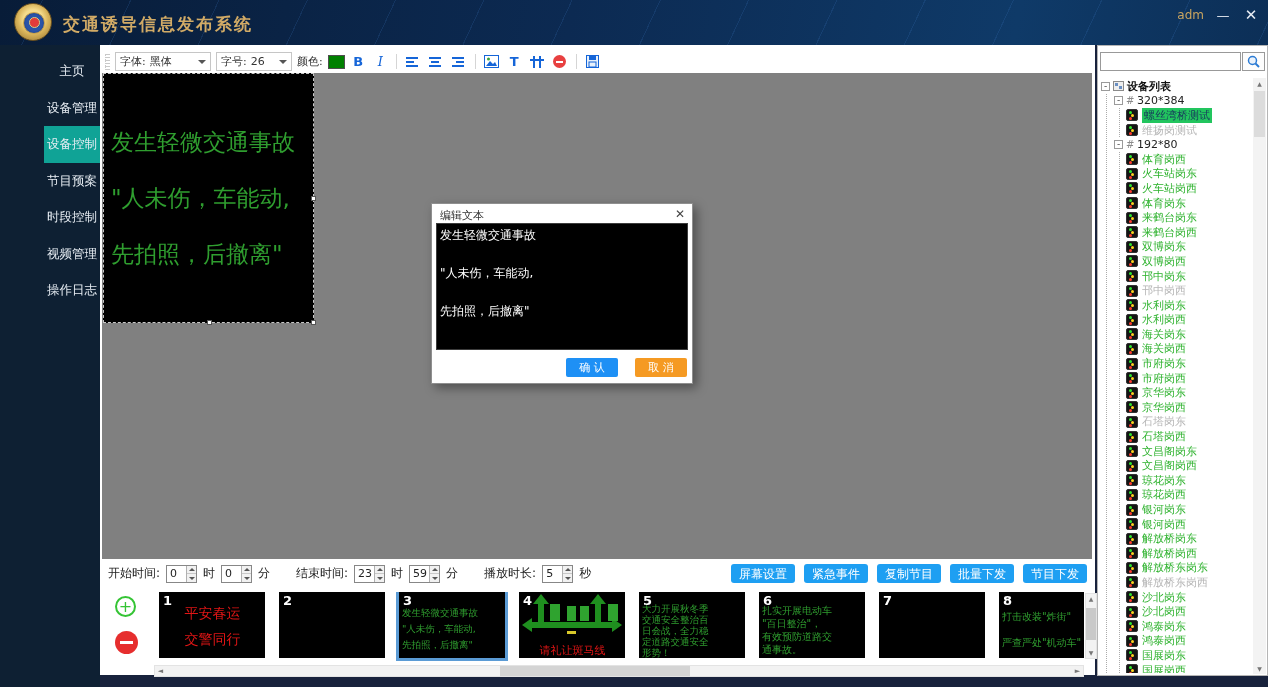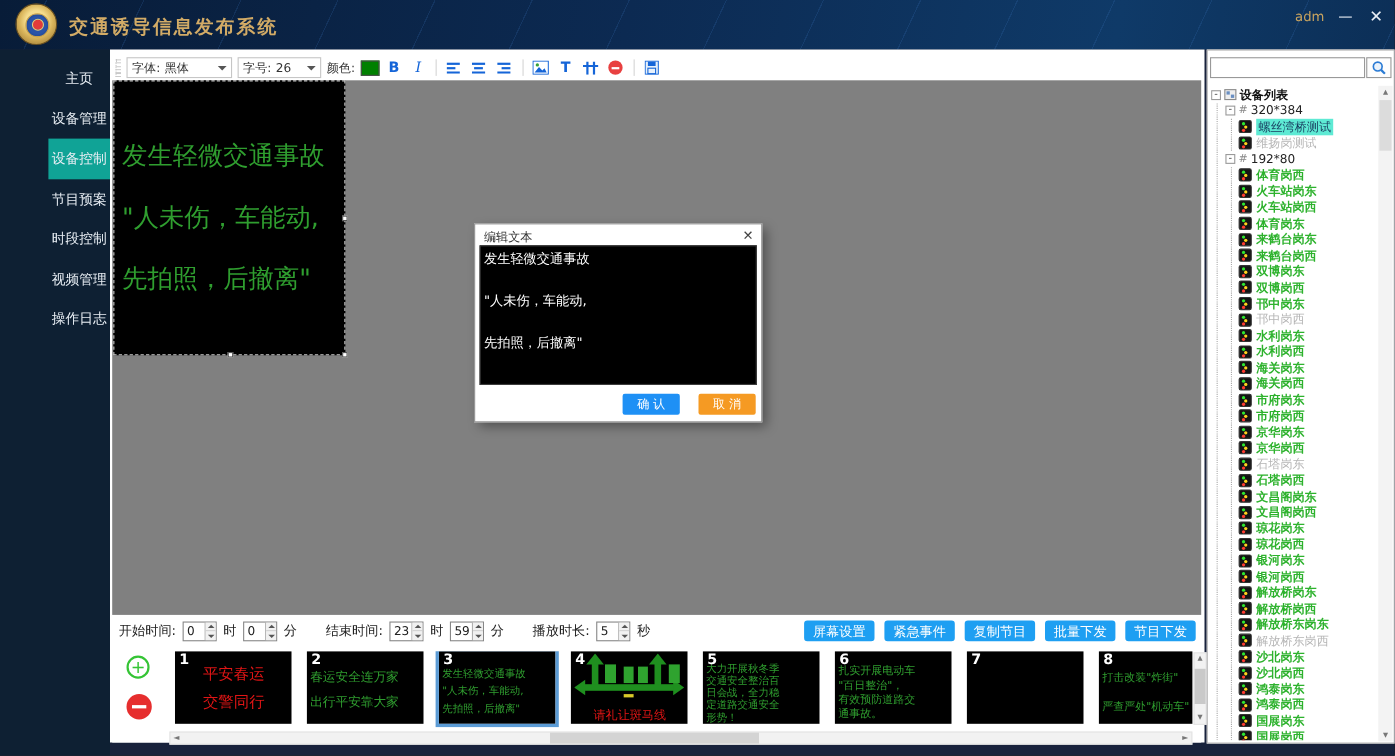--- a/index.html
+++ b/index.html
@@ -110,23 +110,23 @@
   .grid-icon { color:#8a8a8a; font-size:10px; margin-right:3px; width:8px; flex:none; }
   .root-label { font-weight:bold; color:#111; }
   .group-label { color:#222; }
   .tree-children-l1 { margin-left:5px; padding-left:7px; border-left:1px dotted #aaa; }
   .tree-children-l2 { margin-left:5px; padding-left:6px; border-left:1px dotted #aaa; }
   .tl-icon { width:12px; height:12px; background:#141414; border-radius:2px; margin-right:4px; position:relative; flex:none; border:1px solid #333; }
   .tl-icon i { position:absolute; width:3px; height:3px; border-radius:50%; }
   .tl-icon .tg { left:2px; top:1px; background:#2ee62e; }
   .tl-icon .ty { left:4px; top:4px; background:#ffd41e; }
   .tl-icon .tr { left:2px; top:7px; background:#ff3b30; }
-  .device-row.online .dev-label { color:#2db22d;font-weight:bold; }
+  .device-row.online .dev-label { color:#2db22d; }
   .device-row.offline .dev-label { color:#b5b5b5; }
-  .device-row.selected .dev-label { background:#5eead4; color:#17395c; padding:0 2px; }
+  .device-row.selected .dev-label { background:#22c55e; color:#17395c; padding:0 2px; }
   .tree-scroll { position:absolute; right:1px; top:32px; width:13px; bottom:1px; background:#f3f3f3; }
   .ts-arr { position:absolute; left:0; width:13px; height:11px; color:#777; font-size:6px; text-align:center; line-height:11px; cursor:pointer; }
   .ts-up { top:0; } .ts-up::before { content:"▲"; }
   .ts-dn { bottom:0; } .ts-dn::before { content:"▼"; }
   .ts-thumb { position:absolute; left:1px; top:13px; width:11px; height:46px; background:#dcdcdc; cursor:pointer; }
 
   
   .dialog { position:absolute; left:431px; top:203px; width:262px; height:181px; background:#fff; border:1px solid #8f8f8f; box-shadow:4px 4px 10px rgba(0,0,0,.38); z-index:50; }
   .dlg-title { position:absolute; left:8px; top:4px; font-size:11px; color:#333; }
   .dlg-close { position:absolute; right:7px; top:3px; font-size:12px; color:#444; cursor:pointer; }
@@ -312,24 +312,20 @@
       <div class="strip" data-name="program-strip">
           <div class="thumb" data-name="program-thumb-1">
             <span class="thumb-num" data-name="program-number">1</span>
             <div class="thumb-body" data-name="program-text" style="color: rgb(224, 21, 21);">
               <div data-name="program-text-line">平安春运</div>
               <div data-name="program-text-line">交警同行</div>
             </div>
           </div>
           <div class="thumb" data-name="program-thumb-2">
             <span class="thumb-num" data-name="program-number">2</span>
-            <div class="thumb-body" data-name="program-text" style="color: rgb(47, 158, 47);">
-              <div data-name="program-text-line">春运安全连万家</div>
-              <div data-name="program-text-line">出行平安靠大家</div>
-            </div>
           </div>
           <div class="thumb selected" data-name="program-thumb-3">
             <span class="thumb-num" data-name="program-number">3</span>
             <div class="thumb-body" data-name="program-text" style="color: rgb(47, 158, 47);">
               <div data-name="program-text-line">发生轻微交通事故</div>
               <div data-name="program-text-line">"人未伤，车能动,</div>
               <div data-name="program-text-line">先拍照，后撤离"</div>
             </div>
           </div>
           <div class="thumb" data-name="program-thumb-4">

